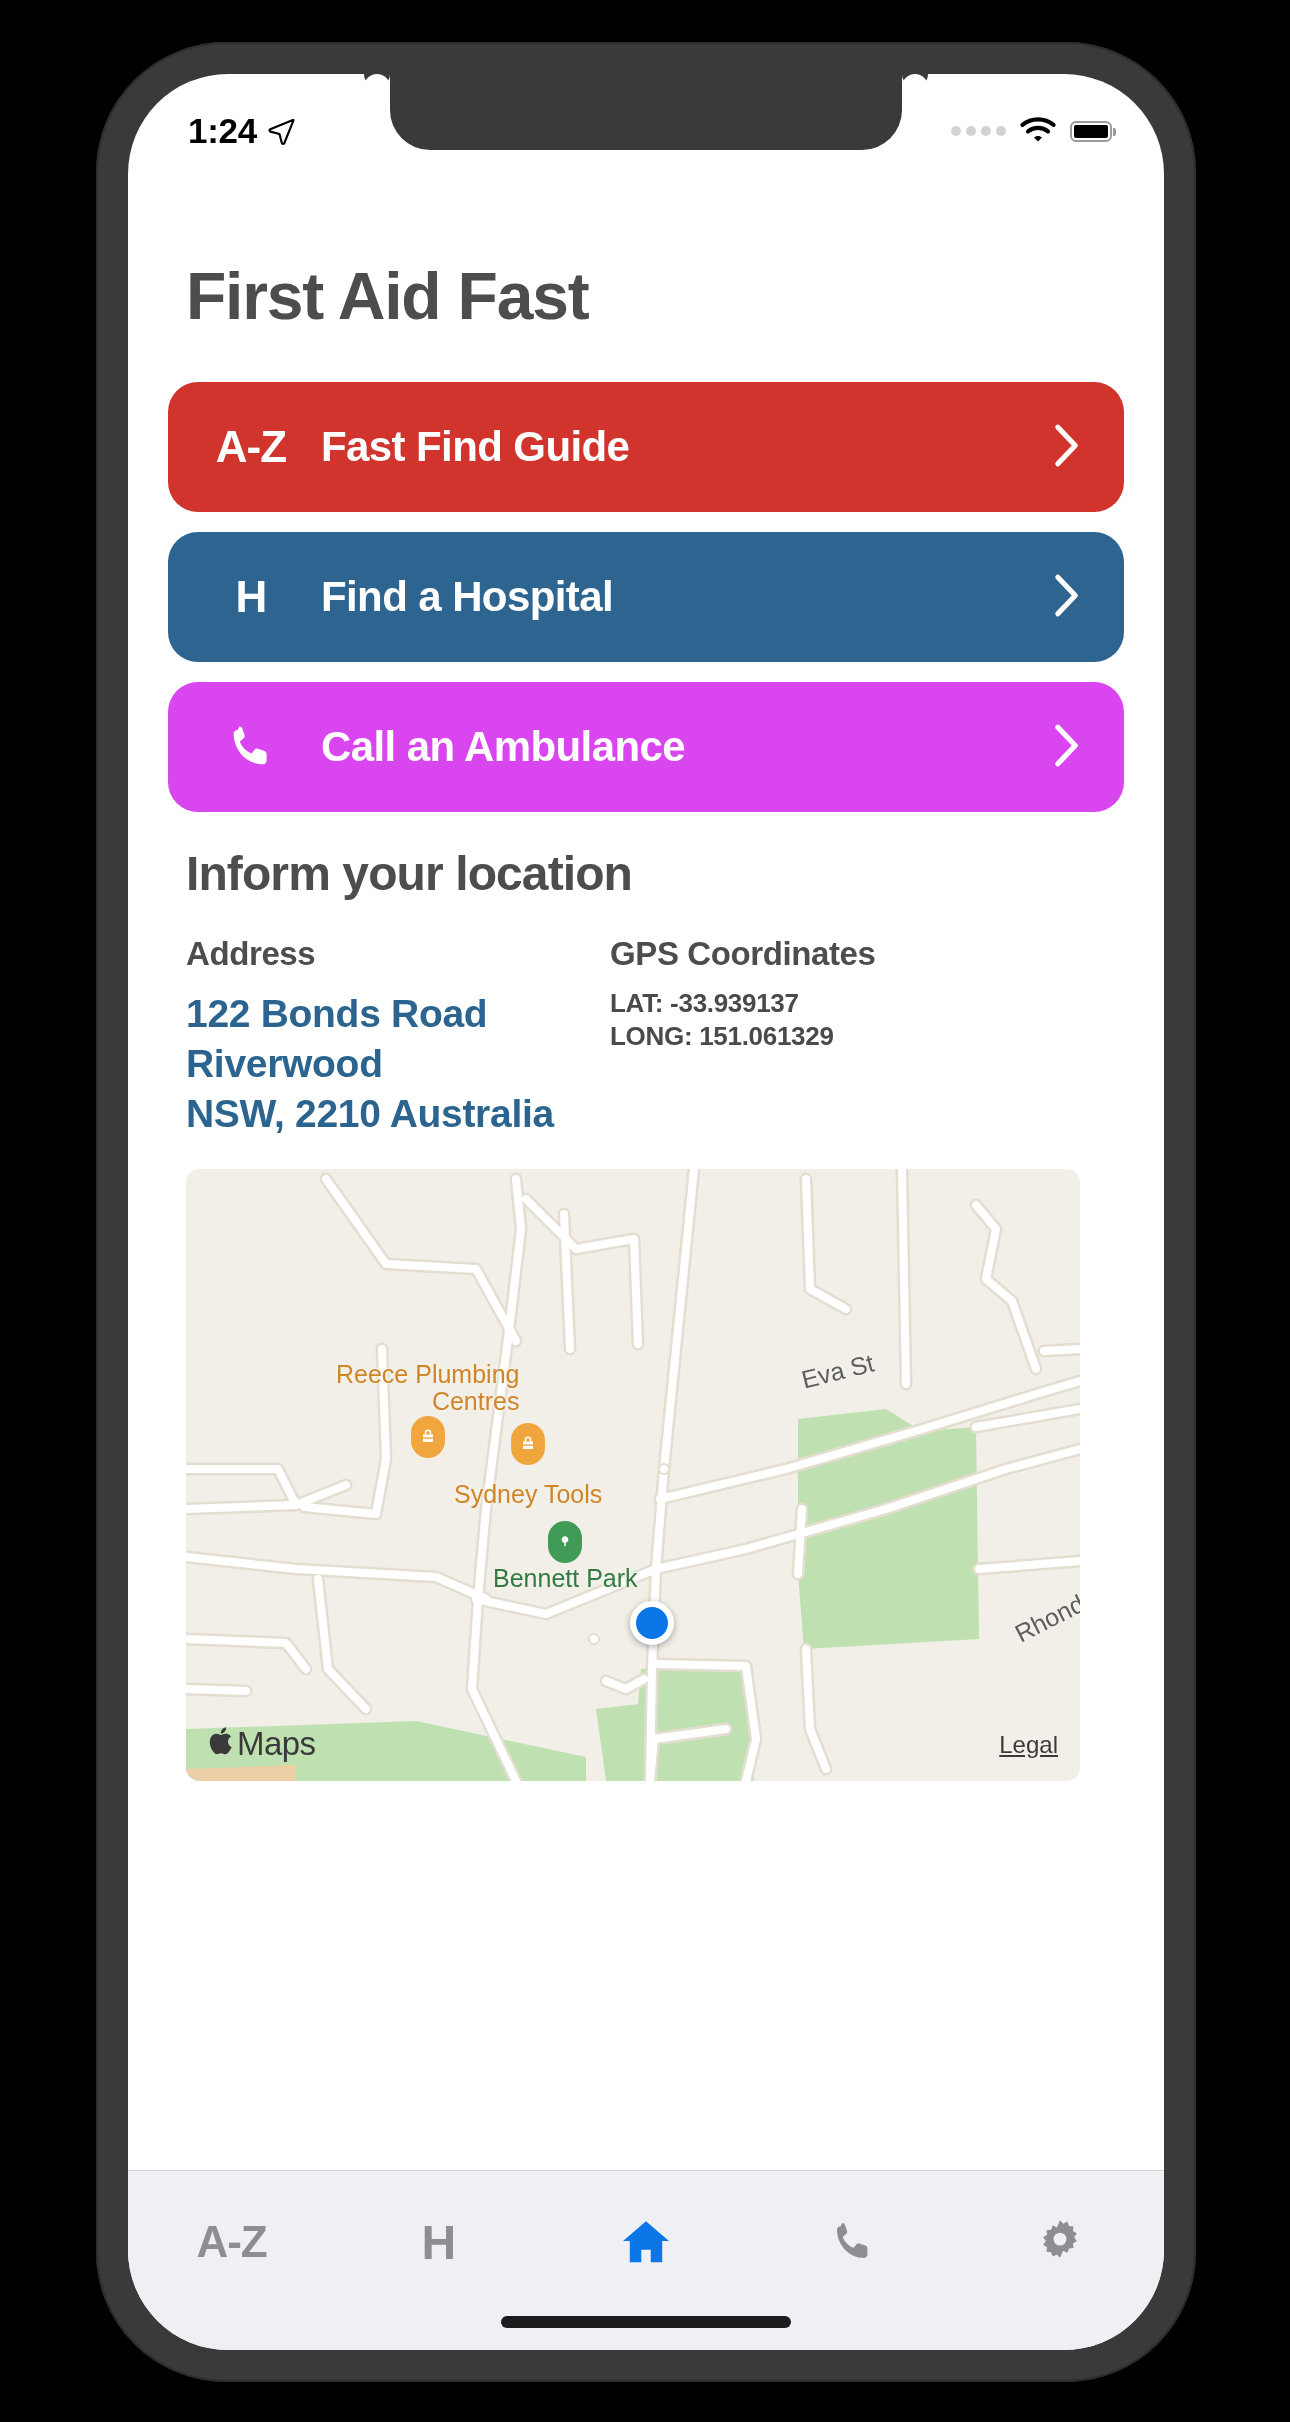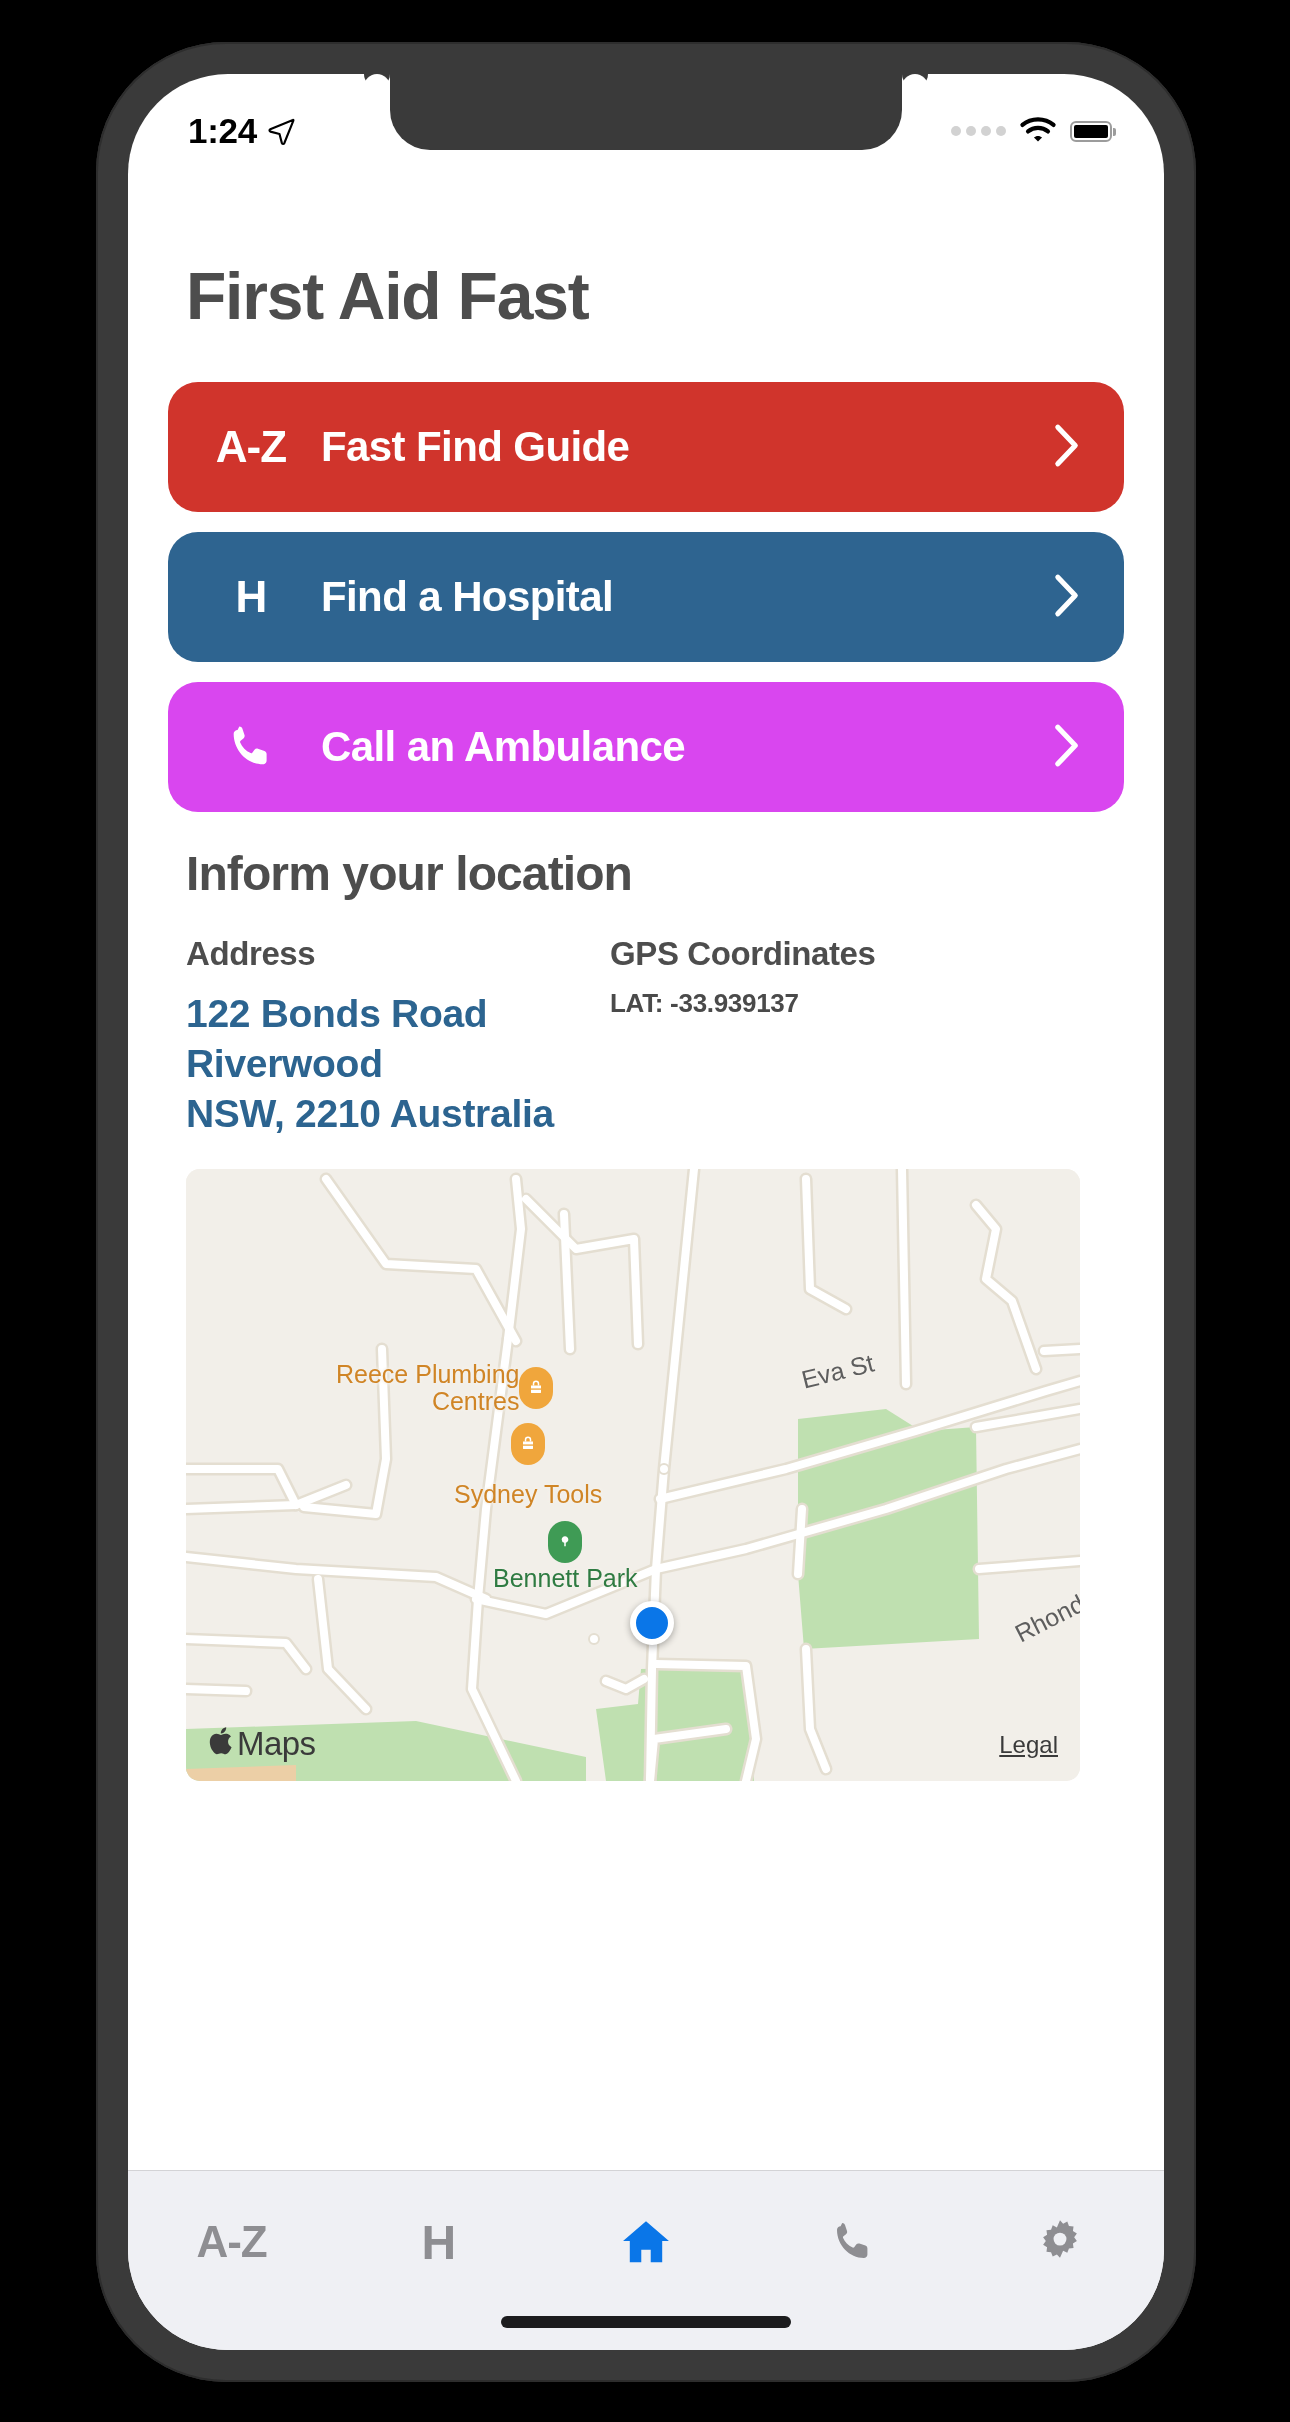--- a/index.html
+++ b/index.html
@@ -352,20 +352,21 @@
           <div class="loc-head">Address</div>
           <div class="loc-body">
             <div class="addr-line">122 Bonds Road Riverwood</div>
             <div class="addr-line">NSW, 2210 Australia</div>
           </div>
         </div>
         <div class="loc-col-b">
           <div class="loc-head">GPS Coordinates</div>
           <div class="loc-body">
             <div class="gps-line">LAT: -33.939137</div>
+            <div class="gps-line">LONG: 151.061329</div>
           </div>
         </div>
       </div>
 
       <div class="map">
         <svg viewBox="0 0 894 612" preserveAspectRatio="none">
           <rect x="0" y="0" width="894" height="612" fill="#f2efe9"></rect>
 
           <g>
             <path d="M612 405 L612 250 L700 240 L735 262 L790 258 L793 470 L618 480 Z" fill="#bfe0b0"></path>
@@ -431,21 +432,21 @@
             <path d="M0 470 L100 474 L120 500"></path>
             <path d="M0 520 L60 522"></path>
             <path d="M464 612 L468 570 L540 560"></path>
           </g>
           <g fill="#ffffff" stroke="#e4ded1" stroke-width="2">
             <circle cx="478" cy="300" r="5"></circle>
             <circle cx="408" cy="470" r="5"></circle>
           </g>
         </svg>
 
-        <div class="poi" style="left: 150px; top: 192px; flex-direction: row; align-items: center; ">
+        <div class="poi" style="left: 150px; top: 192px; flex-direction: column; align-items: center; ">
           <span class="poi-label" style="text-align:right;">
             <span>Reece Plumbing</span><br>
             <span>Centres</span>
           </span>
           <span class="poi-pin">
             <svg viewBox="0 0 24 24">
                 <path d="M6 9h12v8a1 1 0 0 1-1 1H7a1 1 0 0 1-1-1z" fill="#fff"></path>
                 <path d="M9 9V7a3 3 0 0 1 6 0v2" fill="none" stroke="#fff" stroke-width="1.8"></path>
                 <rect x="6" y="12.5" width="12" height="1.6" fill="#f0a63c"></rect>
               </svg>

